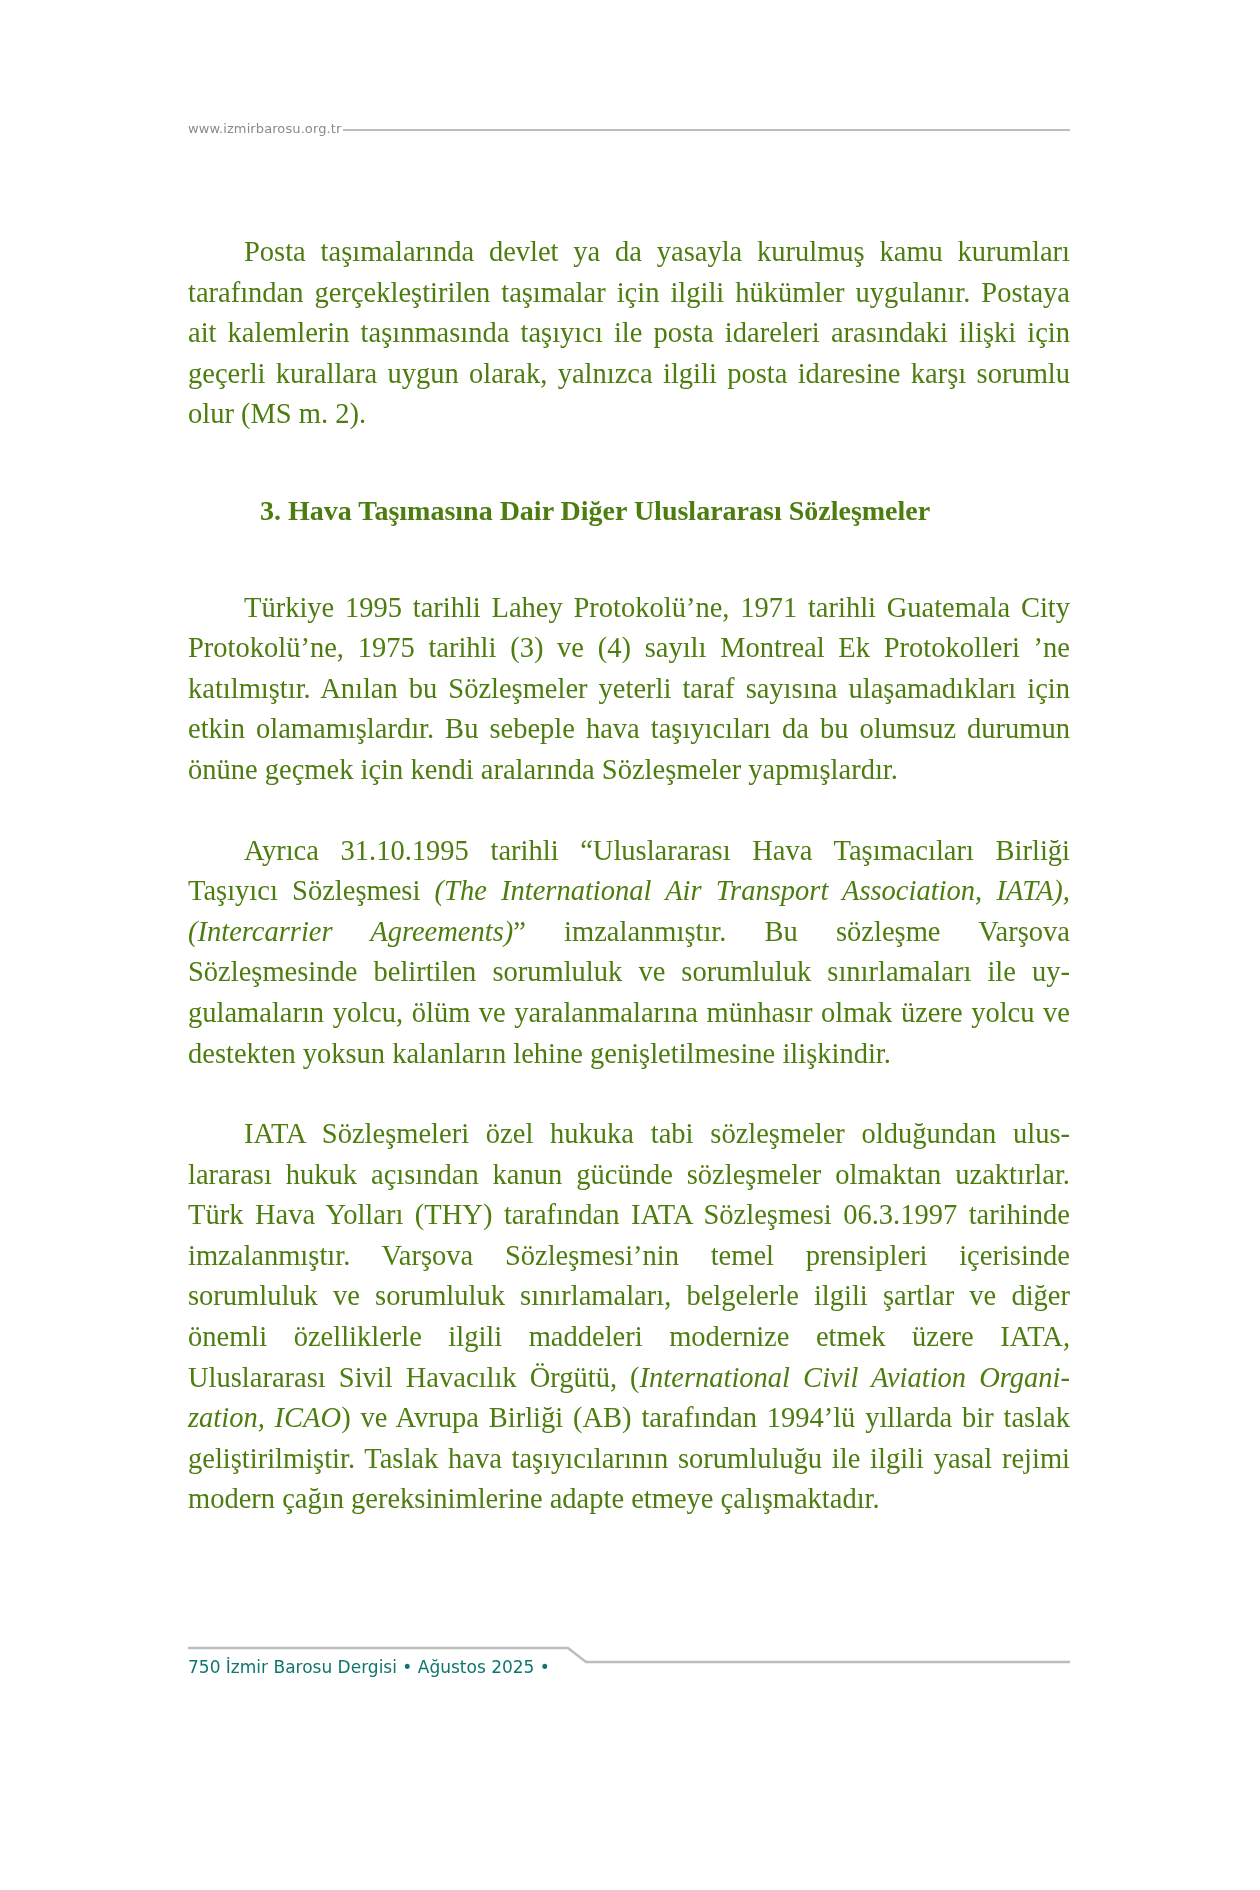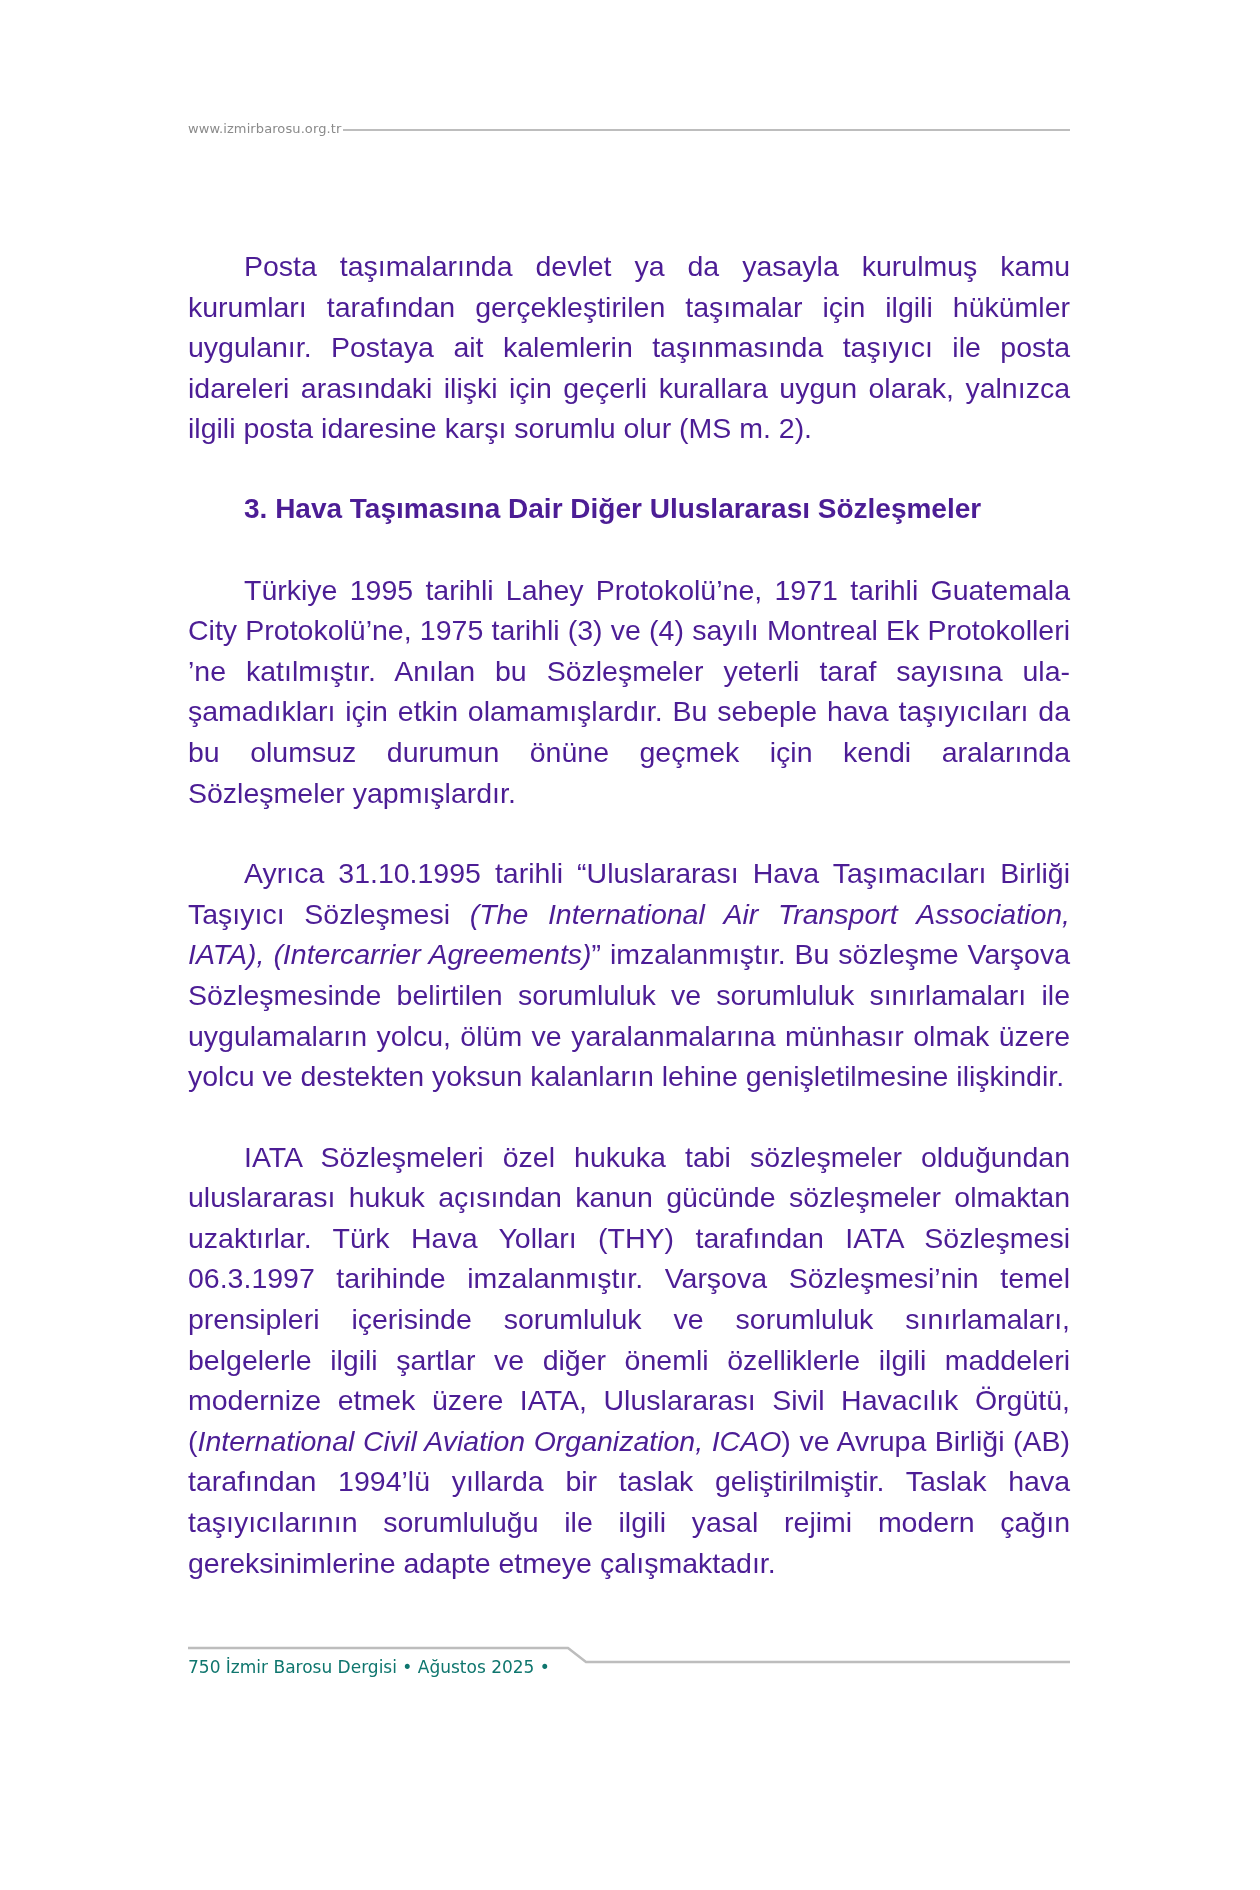--- a/index.html
+++ b/index.html
@@ -12,32 +12,32 @@
       display: flex; align-items: center;
     }
     .header-url {
       font-family: "DejaVu Sans", sans-serif; font-size: 13px; color: #8a8a8a;
       letter-spacing: 0.1px; white-space: nowrap;
     }
     .header-rule {
       flex: 1; height: 2px; background: #bdbdbd; margin-left: 2px; margin-top: 3px;
     }
     .content {
-      position: absolute; left: 188px; top: 246px; width: 882px;
-      font-family: Liberation Sans, sans-serif;
-      font-size: 28.5px; line-height: 40.6px; color: #4c1d95;
+      position: absolute; left: 188px; top: 232px; width: 882px;
+      font-family: Liberation Serif, serif;
+      font-size: 28.5px; line-height: 40.6px; color: #4d7c0f;
     }
     .para {
       margin: 0; text-align: justify; text-indent: 56px;
       hyphens: manual;
     }
     .para + .gap { height: 40px; }
     .gap { height: 40px; }
     .heading {
-      margin: 0; font-weight: bold; text-indent: 56px; font-size: 28px;
+      margin: 16px; font-weight: bold; text-indent: 56px; font-size: 28px;
     }
     .para i { font-style: italic; }
     .footer {
       position: absolute; left: 188px; top: 1640px; width: 882px; height: 40px;
     }
     .footer svg { position: absolute; left: 0; top: 0; }
     .footer-text {
       position: absolute; left: 0; top: 17px;
       font-family: "DejaVu Sans", sans-serif; font-size: 17px; color: #0f766e;
       white-space: nowrap;

